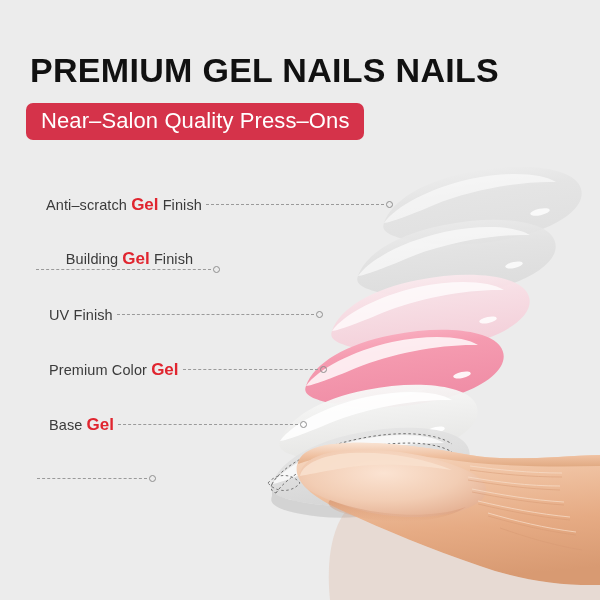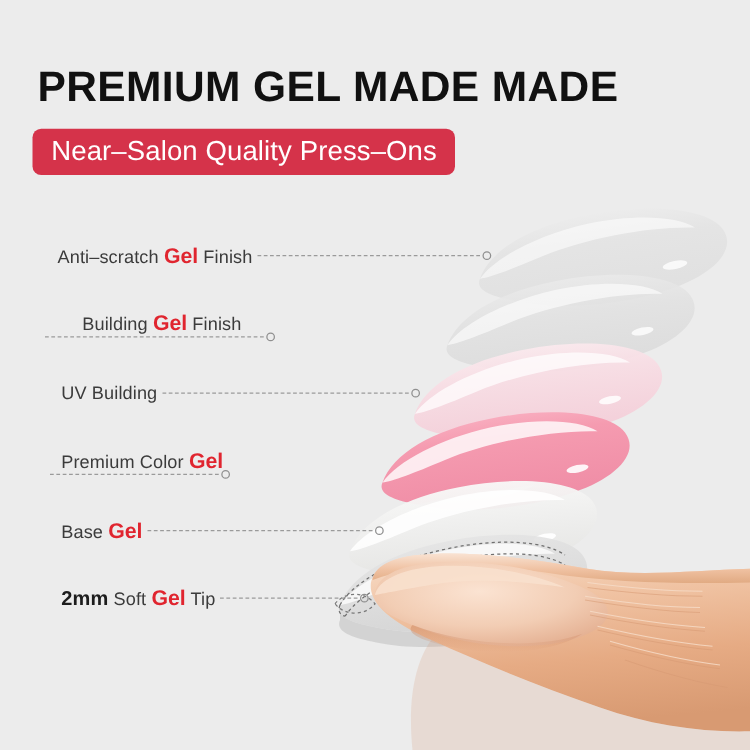--- a/index.html
+++ b/index.html
@@ -279,58 +279,57 @@
         <path d="M472 489 C 502 495, 532 500, 564 502"></path>
         <path d="M478 501 C 508 508, 538 514, 570 517"></path>
         <path d="M488 513 C 516 521, 544 528, 576 532"></path>
       </g>
 
       <path d="M345 512 C 385 530, 430 549, 480 566 C 520 580, 560 586, 600 585
                L 600 600 L 330 600 C 326 560, 332 530, 345 512 Z" fill="#d08a63" opacity="0.18"></path>
     </g>
   </svg>
 
-  <div id="headline">PREMIUM GEL MADE MADE</div>
+  <div id="headline">PREMIUM GEL NAILS NAILS</div>
 
   <div id="subhead-badge">
     <span class="badge-text">Near–Salon Quality Press–Ons</span>
   </div>
 
   <div id="callouts">
       <div class="callout" style="left: 30px; top: 194px;">
         <div class="label"><span>Anti–scratch </span><span class="gel">Gel</span><span> Finish</span></div>
         <div class="leader" style="width: 178px;">
           <span class="dot"></span>
         </div>
       </div>
       <div class="callout" style="left: 32px; top: 249px; flex-direction: column;">
         <div class="label"><span>Building </span><span class="gel">Gel</span><span> Finish</span></div>
         <div class="leader" style="width: 175px;">
           <span class="dot"></span>
         </div>
       </div>
       <div class="callout" style="left: 33px; top: 304px;">
-        <div class="label"><span>UV Building</span></div>
+        <div class="label"><span>UV Finish</span></div>
         <div class="leader" style="width: 197px;">
           <span class="dot"></span>
         </div>
       </div>
-      <div class="callout" style="left: 33px; top: 359px; flex-direction: column;">
+      <div class="callout" style="left: 33px; top: 359px;">
         <div class="label"><span>Premium Color </span><span class="gel">Gel</span></div>
         <div class="leader" style="width: 135px;">
           <span class="dot"></span>
         </div>
       </div>
       <div class="callout" style="left: 33px; top: 414px;">
         <div class="label"><span>Base </span><span class="gel">Gel</span></div>
         <div class="leader" style="width: 180px;">
           <span class="dot"></span>
         </div>
       </div>
       <div class="callout" style="left: 33px; top: 468px;">
-        <div class="label"><span class="bold">2mm</span><span> Soft </span><span class="gel">Gel</span><span> Tip</span></div>
         <div class="leader" style="width: 110px;">
           <span class="dot"></span>
         </div>
       </div>
     </div>
 
 </div>
 
 </body></html>

